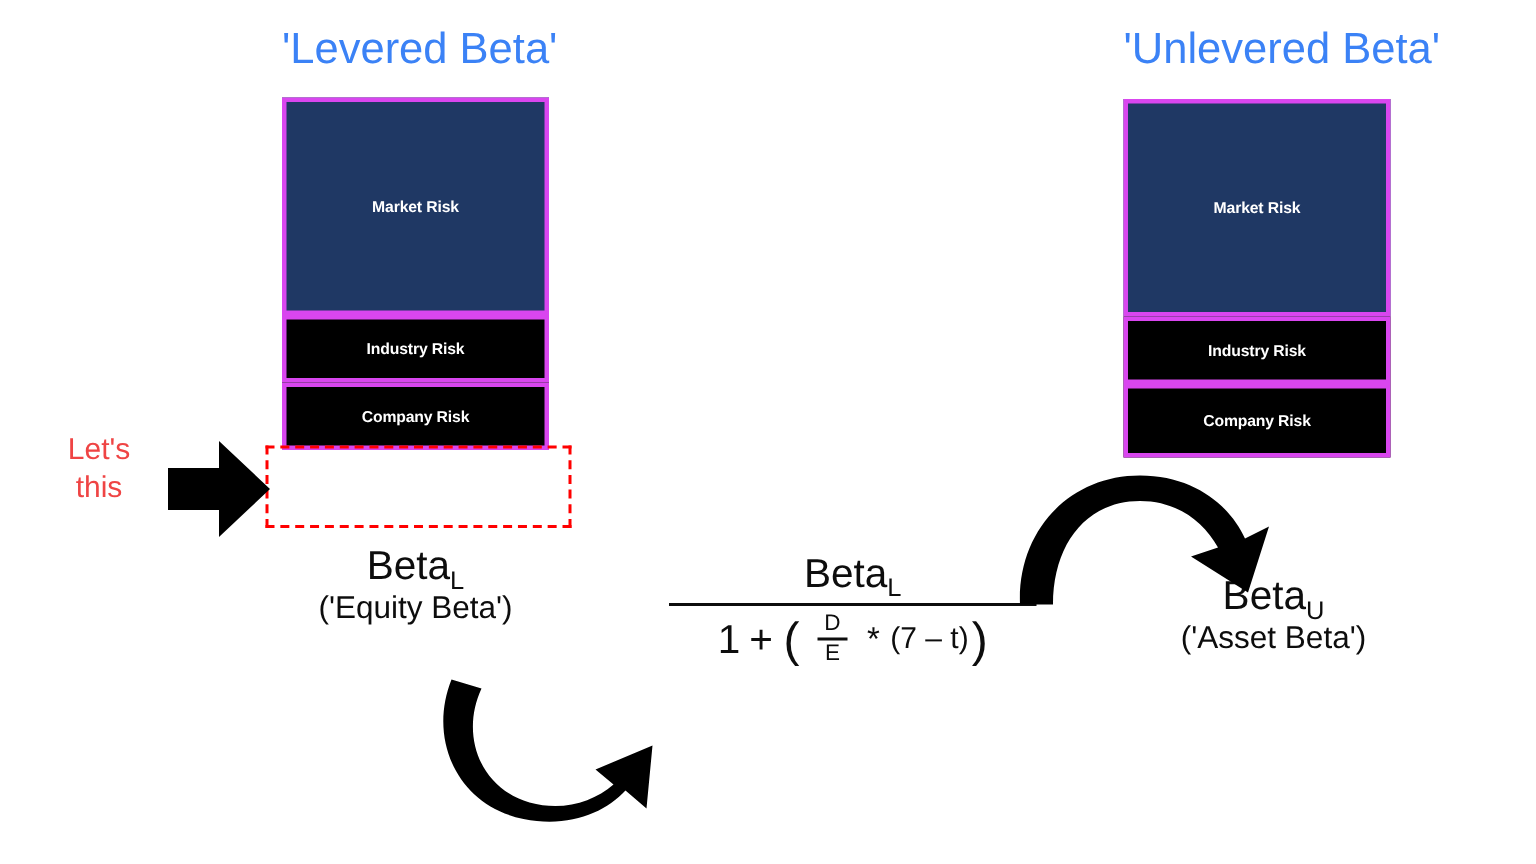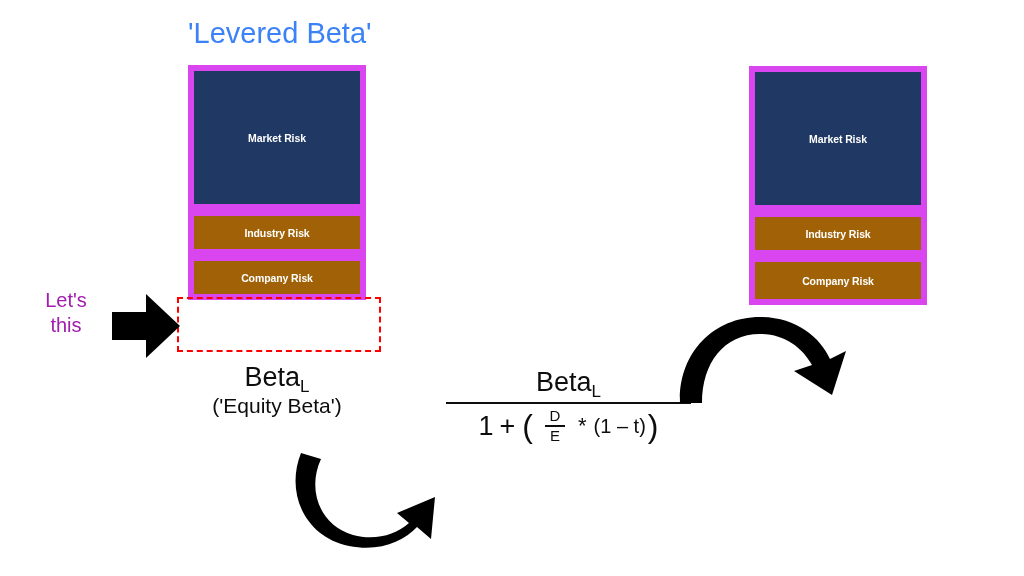--- a/index.html
+++ b/index.html
@@ -41,33 +41,33 @@
   .stack {
     position: absolute;
     width: 178px;
     box-sizing: border-box;
   }
   #stack-levered   { left: 188px; top: 65px; }
   #stack-unlevered { left: 749px; top: 66px; }
 
   .seg {
     box-sizing: border-box;
-    border: 6px solid #d946ef;
+    border: 3px solid #d946ef;
     display: flex;
     align-items: center;
     justify-content: center;
     color: #ffffff;
     font-size: 10.5px;
     font-weight: bold;
     letter-spacing: -0.1px;
     white-space: nowrap;
     font-family: "Liberation Sans", sans-serif;
   }
   .seg.dark  { background: #1f3864; }
-  .seg.light { background: #a16207; }
+  .seg.light { background: #000000; }
 
   
   #highlight-box {
     position: absolute;
     left: 177px;
     top: 297px;
     width: 204px;
     height: 55px;
     border: 2px dashed #ff0000;
     box-sizing: border-box;
@@ -76,21 +76,21 @@
 
   
   #remove-note {
     position: absolute;
     left: 14px;
     top: 288px;
     width: 104px;
     text-align: center;
     font-size: 20px;
     line-height: 25px;
-    color: #a21caf;
+    color: #ef4444;
     font-family: "Liberation Sans", sans-serif;
   }
 
   
   .beta-label {
     position: absolute;
     text-align: center;
     width: 200px;
     font-family: "Liberation Sans", sans-serif;
     color: #0d0d0d;
@@ -176,20 +176,21 @@
   #arrow-curve-bot { left: 283px; top: 445px; }
   #arrow-curve-top { left: 672px; top: 303px; }
 </style>
 </head>
 <body>
 
 <div class="canvas">
 
   <div class="col-title" id="title-levered">'Levered Beta'</div>
 
+  <div class="col-title" id="title-unlevered">'Unlevered Beta'</div>
 
   <div class="stack" id="stack-levered">
     <div class="seg dark" style="height:145px">Market Risk</div>
     <div class="seg light" style="height:45px">Industry Risk</div>
     <div class="seg light" style="height:45px">Company Risk</div>
   </div>
 
   <div class="stack" id="stack-unlevered">
     <div class="seg dark" style="height:145px">Market Risk</div>
     <div class="seg light" style="height:45px">Industry Risk</div>
@@ -205,35 +206,39 @@
 
   <svg class="arrow-svg" id="arrow-straight" width="70" height="68" viewBox="0 0 70 68">
     <polygon points="0,20 34,20 34,2 68,34 34,66 34,48 0,48" fill="#000000"></polygon>
   </svg>
 
   <div class="beta-label" id="label-left">
     <div class="beta-main"><span>Beta</span><span class="sub">L</span></div>
     <div class="beta-sub">('Equity Beta')</div>
   </div>
 
+  <div class="beta-label" id="label-right">
+    <div class="beta-main"><span>Beta</span><span class="sub">U</span></div>
+    <div class="beta-sub">('Asset Beta')</div>
+  </div>
 
   <div id="formula">
     <div class="numerator"><span>Beta</span><span class="sub">L</span></div>
     <div class="frac-bar"></div>
     <div class="denominator">
       <span class="den-one">1</span>
       <span class="den-plus">+</span>
       <span class="den-paren-open">(</span>
       <span class="inner-frac">
         <span>D</span>
         <span class="ibar"></span>
         <span>E</span>
       </span>
       <span class="den-star">*</span>
-      <span class="den-tax">(1 – t)</span>
+      <span class="den-tax">(7 – t)</span>
       <span class="den-paren-close">)</span>
     </div>
   </div>
 
   <svg class="arrow-svg" id="arrow-curve-bot" width="175" height="120" viewBox="0 0 175 120">
     <path d="M 18,8
              C 2,48 22,92 66,101
              C 96,107 120,97 134,82
              L 148,94
              L 152,52

